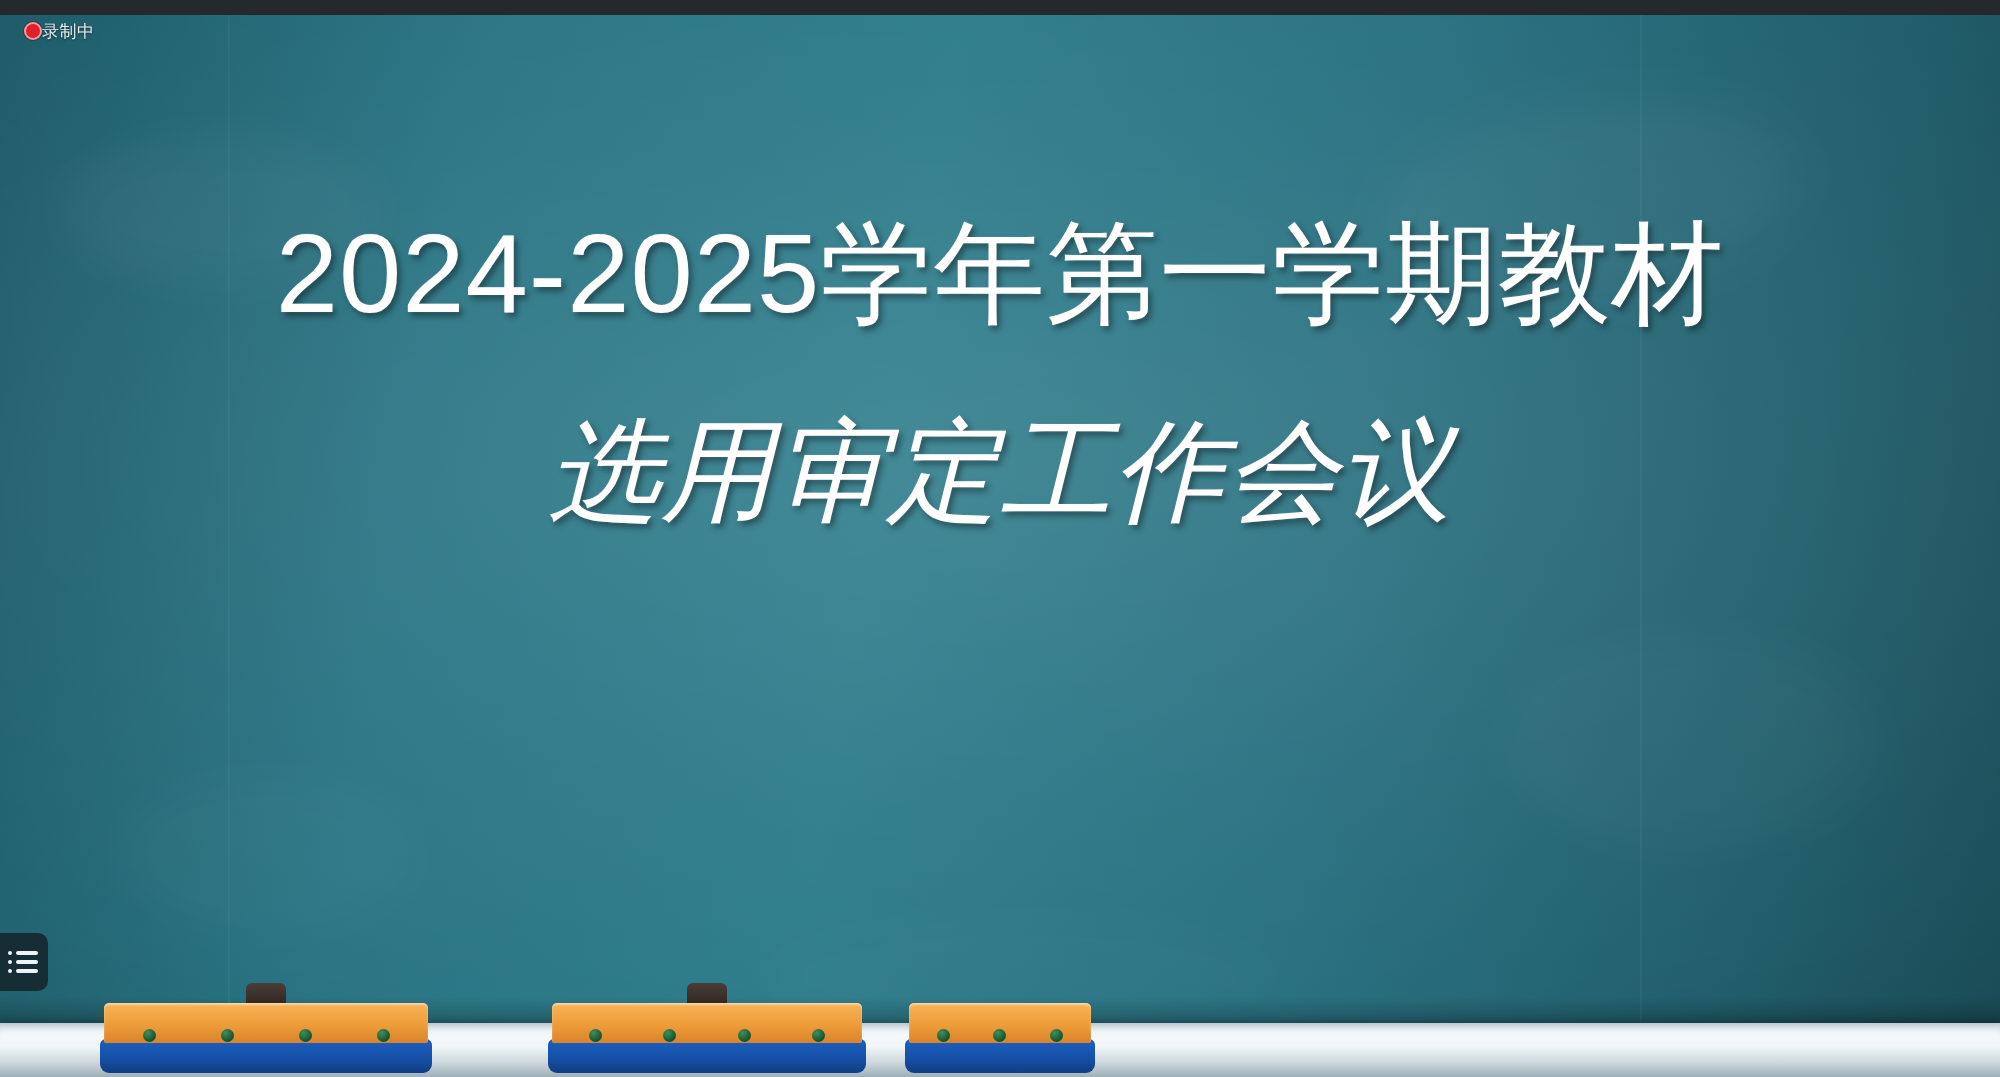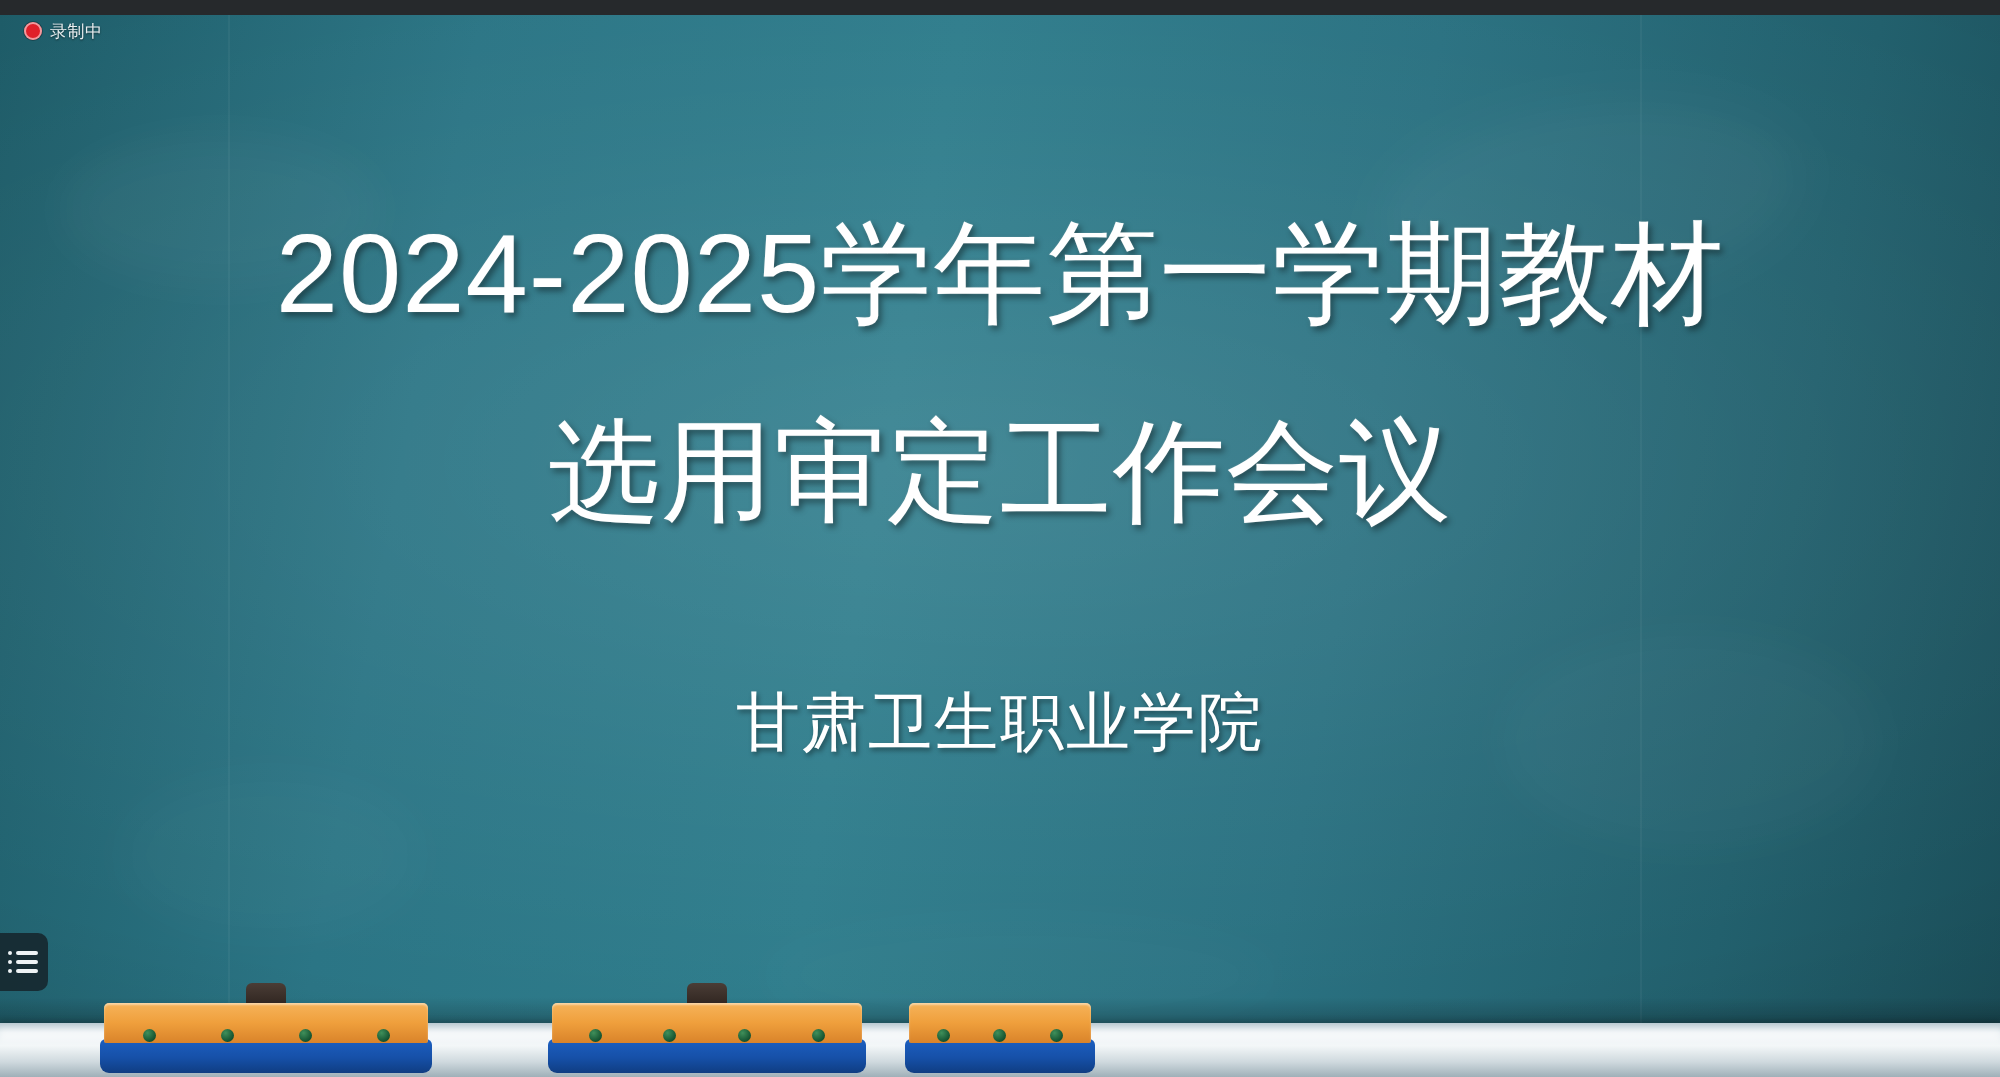--- a/index.html
+++ b/index.html
@@ -76,21 +76,20 @@
   }
   .seam-a { left: 228px; }
   .seam-b { left: 1640px; }
 
   
   .rec-badge {
     position: absolute;
     top: 20px; left: 20px;
     display: flex;
     align-items: center;
-    gap: 8px;
     z-index: 50;
     padding: 2px 4px;
   }
   .rec-dot {
     width: 18px; height: 18px;
     border-radius: 50%;
     background: #e0202a;
     box-shadow: 0 0 0 2px rgba(255,255,255,0.55) inset,
                 0 0 0 1px rgba(0,0,0,0.25);
     flex: none;
@@ -121,21 +120,21 @@
     color: #ffffff;
     font-weight: 400;
     font-size: 112px;
     line-height: 1.06;
     letter-spacing: 1px;
     text-shadow: 3px 4px 6px rgba(0,0,0,0.42),
                  0 0 2px rgba(255,255,255,0.25);
     white-space: nowrap;
   }
   .title-1 { top: 200px; }
-  .title-2 { top: 398px; }
+  .title-2 { top: 398px; font-style: italic; }
 
   .subtitle-line {
     position: absolute;
     width: 2000px;
     text-align: center;
     color: #ffffff;
     font-weight: 400;
     font-size: 64px;
     line-height: 1.12;
     letter-spacing: 2px;
@@ -276,21 +275,20 @@
     <div class="smudge s2"></div>
     <div class="smudge s3"></div>
     <div class="smudge s4"></div>
     <div class="smudge s5"></div>
     <div class="seam seam-a"></div>
     <div class="seam seam-b"></div>
 
     <div class="slide">
       <div class="title-line title-1">2024-2025学年第一学期教材</div>
       <div class="title-line title-2">选用审定工作会议</div>
-      <div class="subtitle-line sub-1">甘肃卫生职业学院</div>
     </div>
 
     <div class="tray-shadow"></div>
 
     <div class="eraser e1">
       <div class="felt"></div>
       <div class="handle"></div>
       <div class="body"></div>
       <div class="studs">
         <span class="stud"></span>

